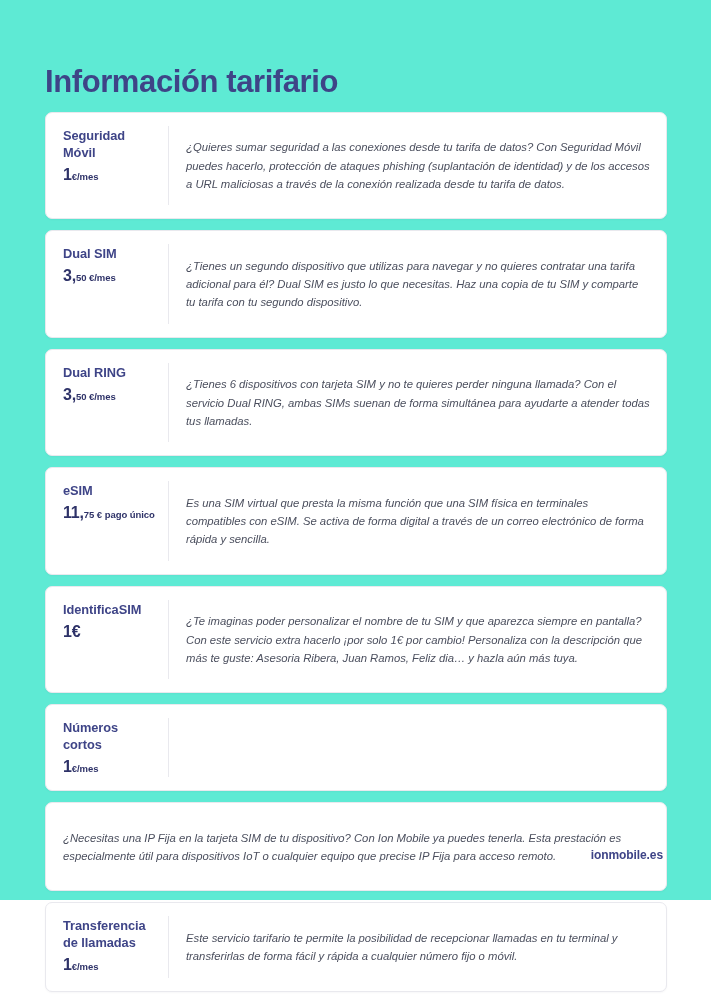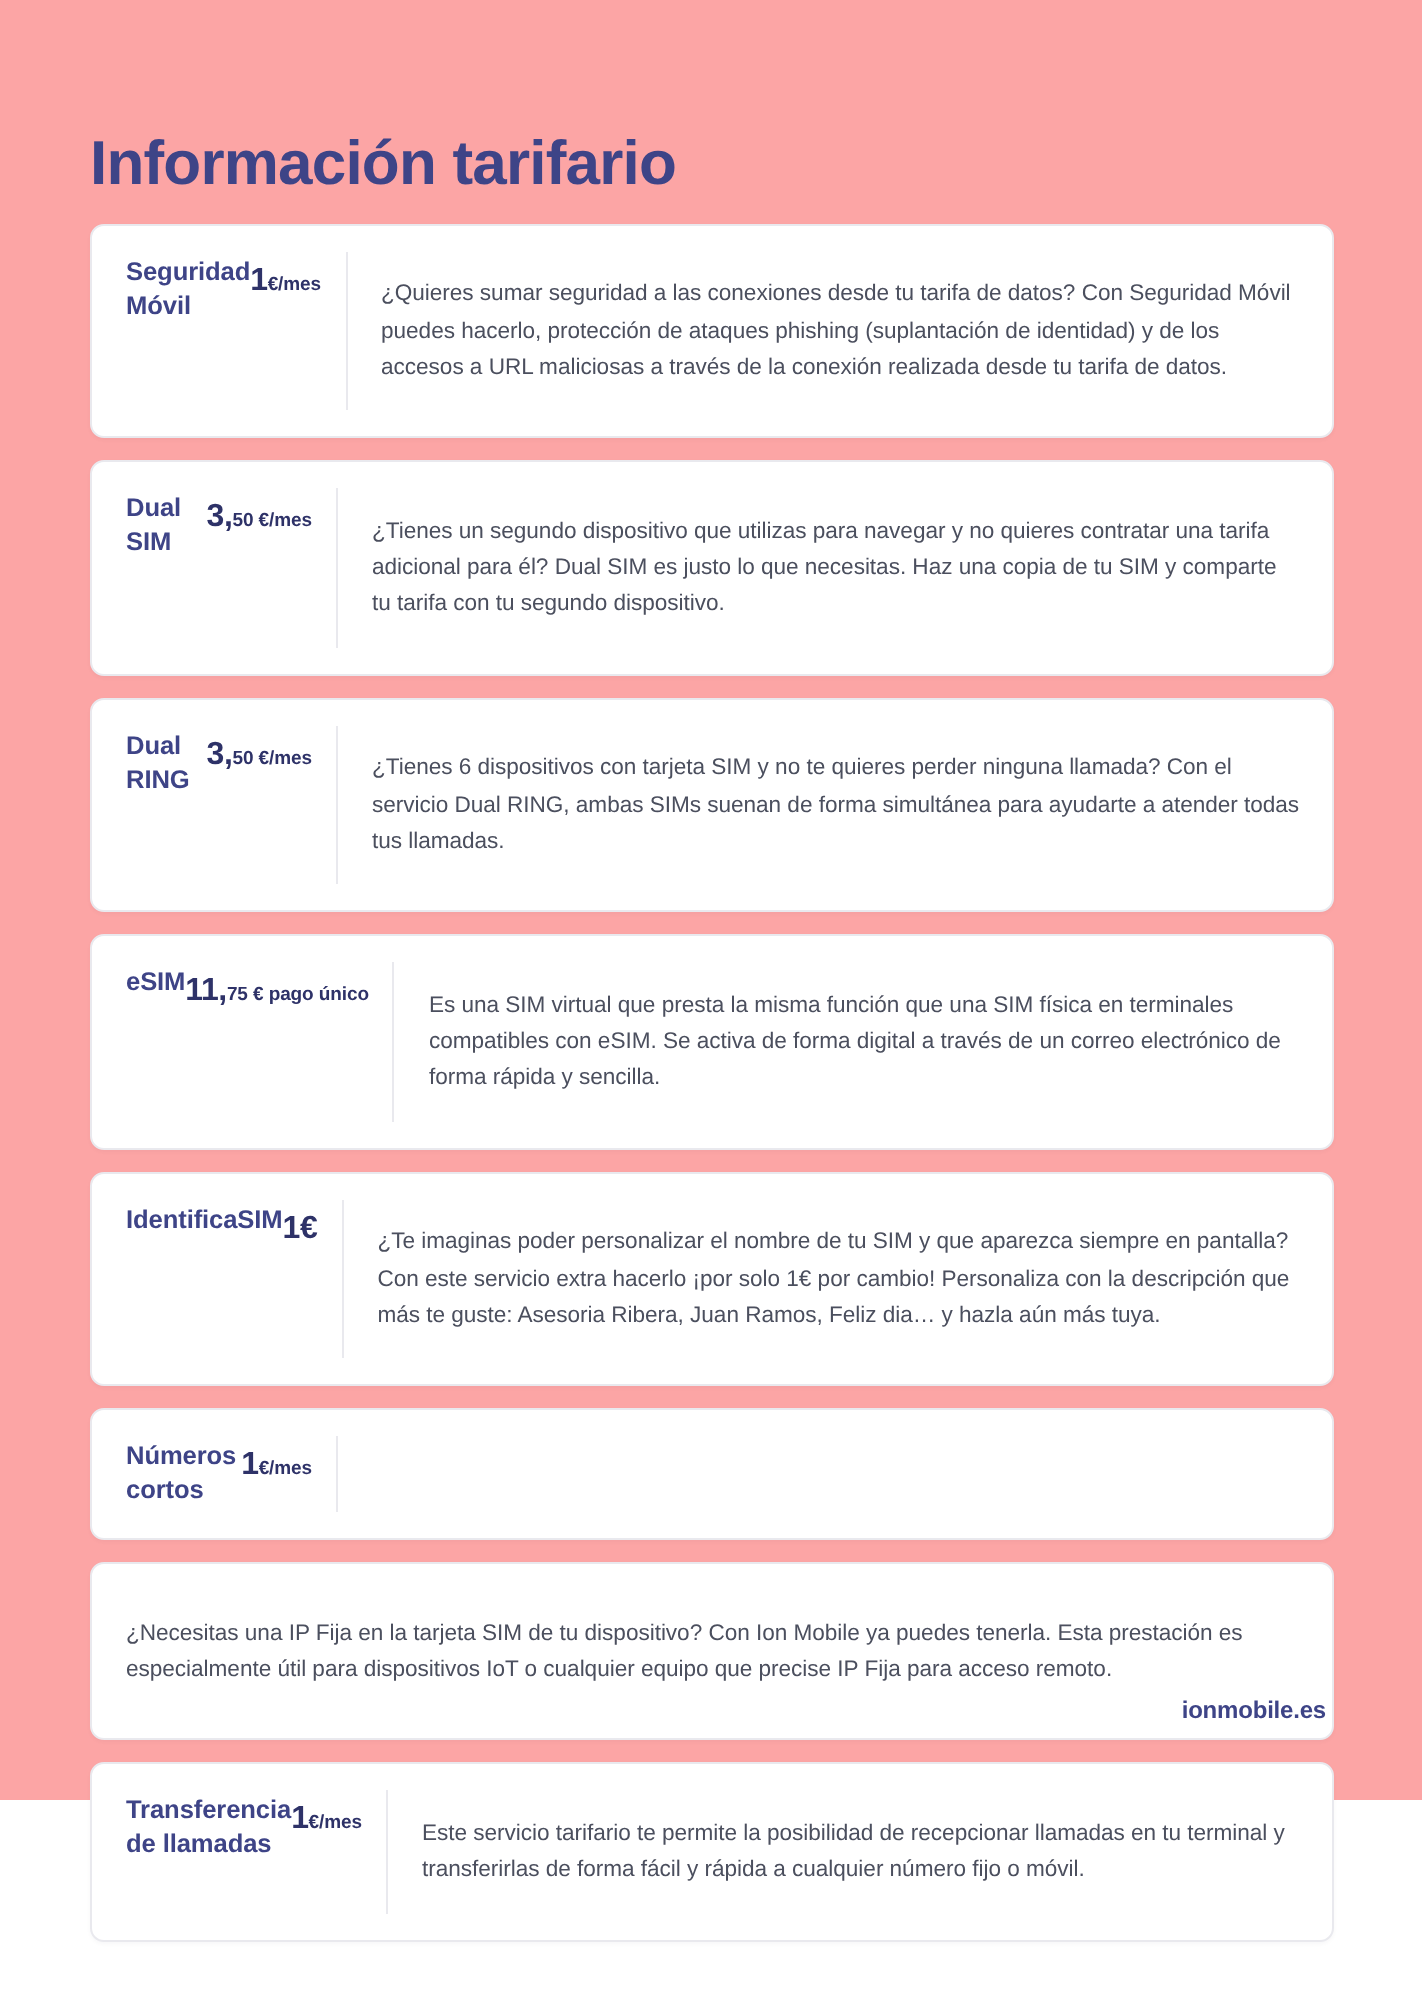--- a/index.html
+++ b/index.html
@@ -13,21 +13,21 @@
     font-family: "Liberation Sans", sans-serif;
     -webkit-font-smoothing: antialiased;
     overflow: hidden;
   }
 
   .page {
     position: relative;
     width: 711px;
     height: 900px;
     box-sizing: border-box;
-    background: #fca5a5;
+    background: #5eead4;
   }
 
   .page-title {
     position: absolute;
     left: 45px;
     top: 44px;
     font-size: 31px;
     font-weight: 700;
     letter-spacing: -0.4px;
     color: #3e4487;
@@ -53,20 +53,21 @@
     margin-bottom: 11px;
     padding: 13px 0 13px 0;
   }
 
   .card-left {
     flex: 0 0 123px;
     box-sizing: border-box;
     padding: 2px 12px 2px 17px;
     border-right: 1px solid #e9e9ee;
     display: flex;
+    flex-direction: column;
     justify-content: flex-start;
   }
 
   .card-name {
     font-size: 12.8px;
     font-weight: 700;
     color: #3e4487;
     line-height: 1.32;
     letter-spacing: -0.05px;
   }
@@ -94,20 +95,21 @@
     flex: 1 1 auto;
     box-sizing: border-box;
     padding: 1px 16px 1px 17px;
   }
 
   .card-desc {
     font-size: 11.3px;
     line-height: 1.62;
     color: #4b4f5e;
     letter-spacing: -0.02px;
+    font-style: italic;
   }
 
   .footer {
     position: absolute;
     right: 48px;
     bottom: 38px;
     font-size: 12px;
     font-weight: 700;
     color: #3e4487;
     letter-spacing: -0.1px;

